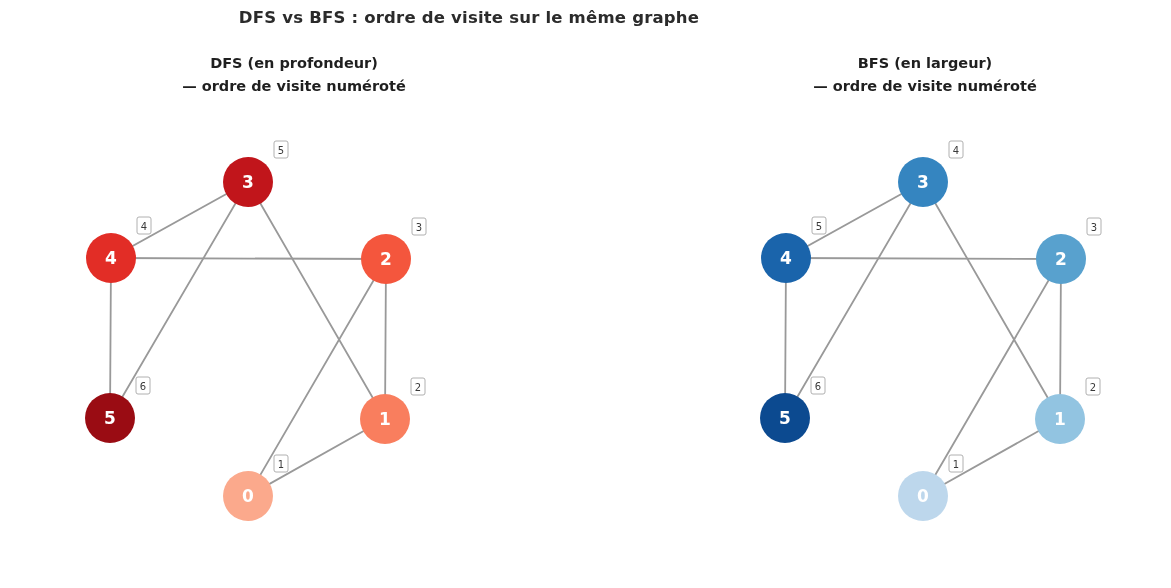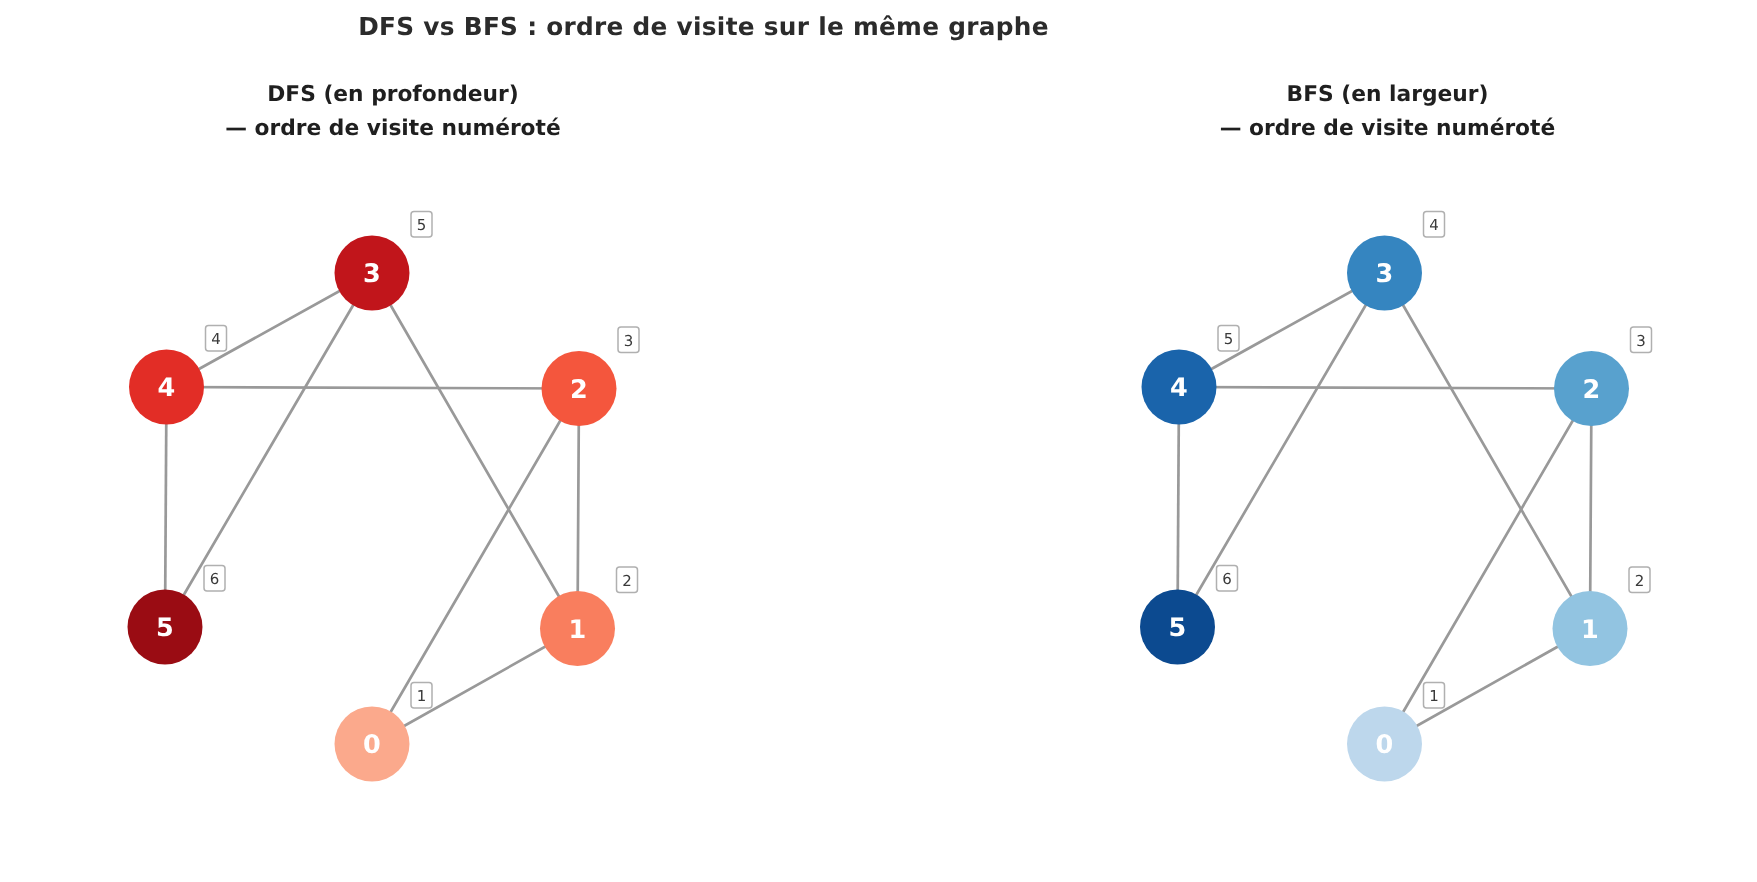--- a/index.html
+++ b/index.html
@@ -29,21 +29,21 @@
   .panel-title {
     position: absolute;
     top: 52px;
     width: 500px;
     text-align: center;
     font-size: 14.5px;
     font-weight: bold;
     color: #1f1f1f;
     line-height: 23px;
   }
-  #panel-title-dfs { left: 12px; }
+  #panel-title-dfs { left: 0; padding-left: 44px; }
   #panel-title-bfs { left: 675px; }
   svg.graph-svg {
     position: absolute;
     top: 125px;
     width: 470px;
     height: 440px;
   }
   #graph-dfs { left: 0; }
   #graph-bfs { left: 675px; }
   .graph-edge {

